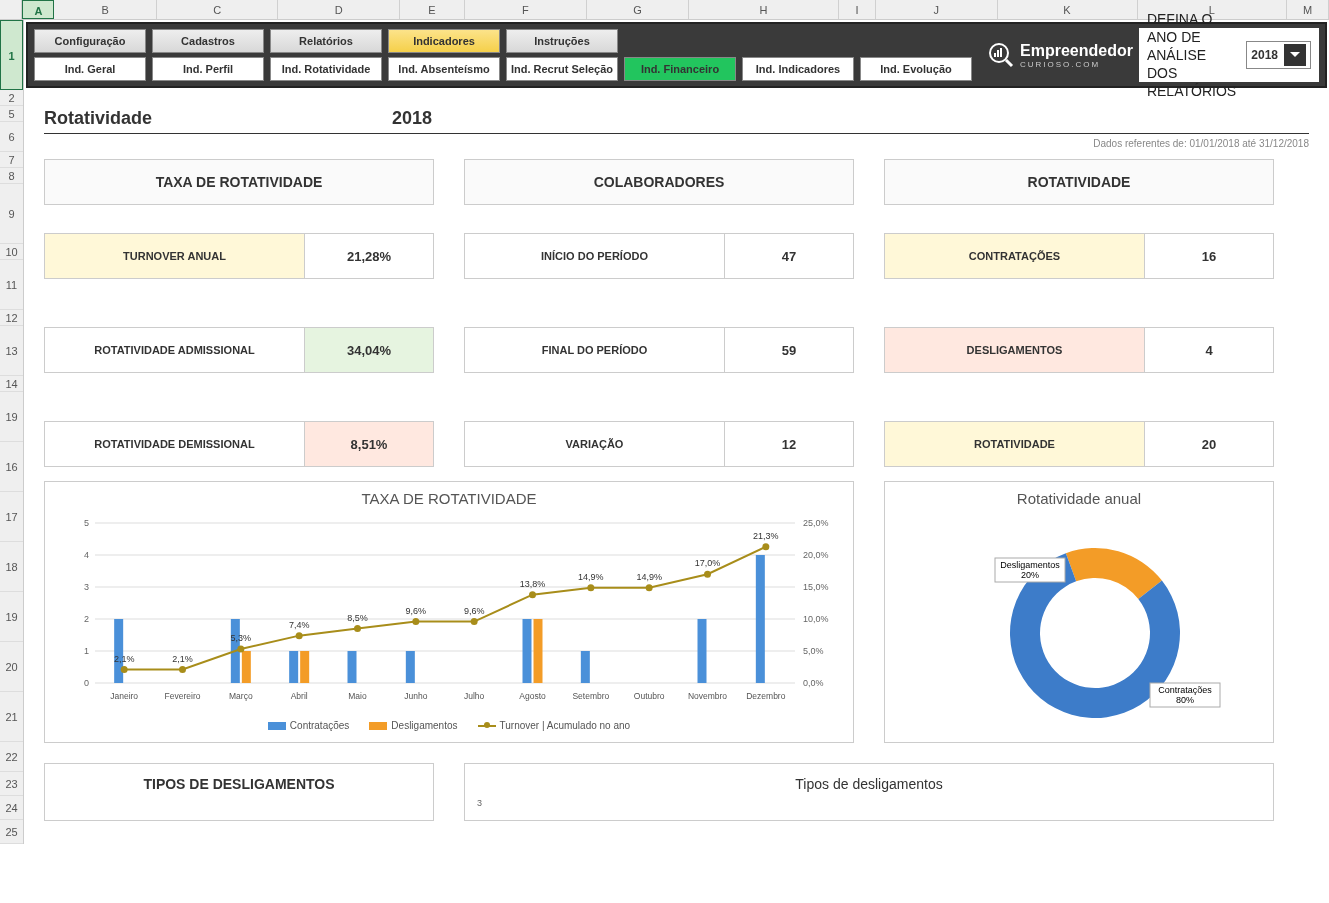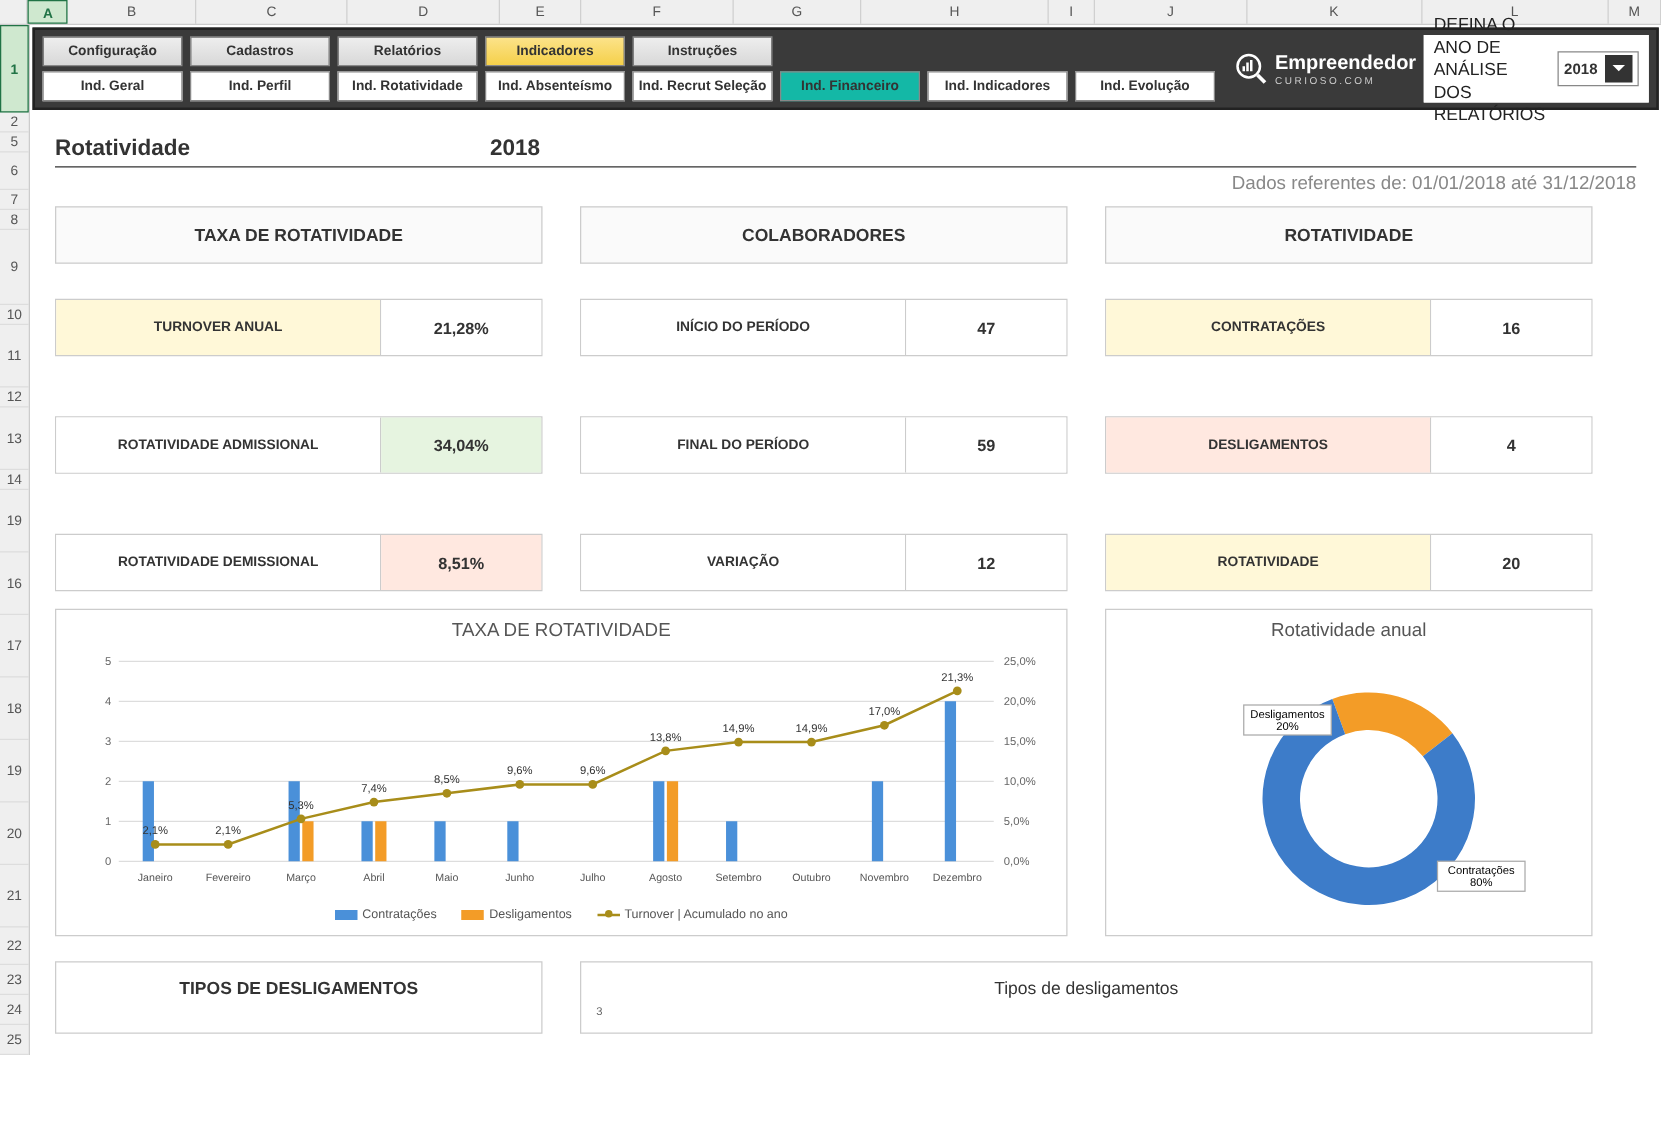--- a/index.html
+++ b/index.html
@@ -91,21 +91,21 @@
   .year-select .caret svg{fill:#fff;}
   
   .title-row {
     display:flex; align-items:baseline; gap:240px;
     border-bottom: 1px solid #333;
     margin: 20px 20px 4px 20px;
     padding-bottom:4px;
   }
   .title-row h2 { font-size:18px; font-weight:bold; }
   .title-row .yr { font-size:18px; font-weight:bold; }
-  .data-ref { text-align:right; font-size:15px; color:#888; margin:0 20px 10px 0;}
+  .data-ref { text-align:right; font-size:10px; color:#888; margin:0 20px 10px 0;}
   
   .kpi-grid {
     display:grid;
     grid-template-columns: 390px 390px 390px;
     gap: 30px;
     margin: 10px 20px;
   }
   .kpi-header {
     border: 1px solid #ccc;
     background: #fafafa;
@@ -219,21 +219,21 @@
             <div class="rbtn ">Relatórios</div>
             <div class="rbtn active">Indicadores</div>
             <div class="rbtn ">Instruções</div>
           </div>
         <div class="tab-set" id="bottom-tabs">
             <div class="rbtn" style="background:#fff">Ind. Geral</div>
             <div class="rbtn" style="background:#fff">Ind. Perfil</div>
             <div class="rbtn" style="background:#fff">Ind. Rotatividade</div>
             <div class="rbtn" style="background:#fff">Ind. Absenteísmo</div>
             <div class="rbtn" style="background:#fff">Ind. Recrut Seleção</div>
-            <div class="rbtn" style="background:#14b8a6">Ind. Financeiro</div>
+            <div class="rbtn" style="background:#22c55e">Ind. Financeiro</div>
             <div class="rbtn" style="background:#fff">Ind. Indicadores</div>
             <div class="rbtn" style="background:#fff">Ind. Evolução</div>
           </div>
       </div>
       <div class="logo">
         <svg width="26" height="26">
             <circle cx="11" cy="11" r="9" fill="none" stroke="#fff" stroke-width="2"></circle>
             <line x1="18" y1="18" x2="24" y2="24" stroke="#fff" stroke-width="3"></line>
             <path d="M6 11h2v4h-2zM9 8h2v7h-2zM12 6h2v9h-2z" fill="#fff"></path>
           </svg>

